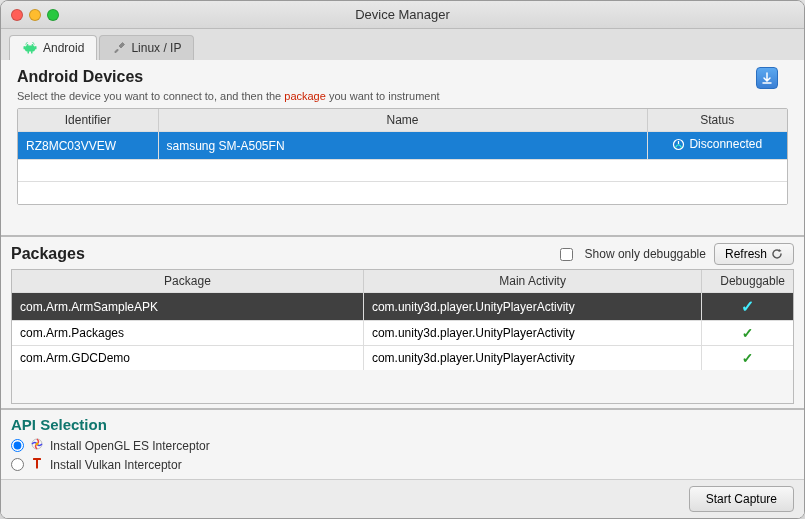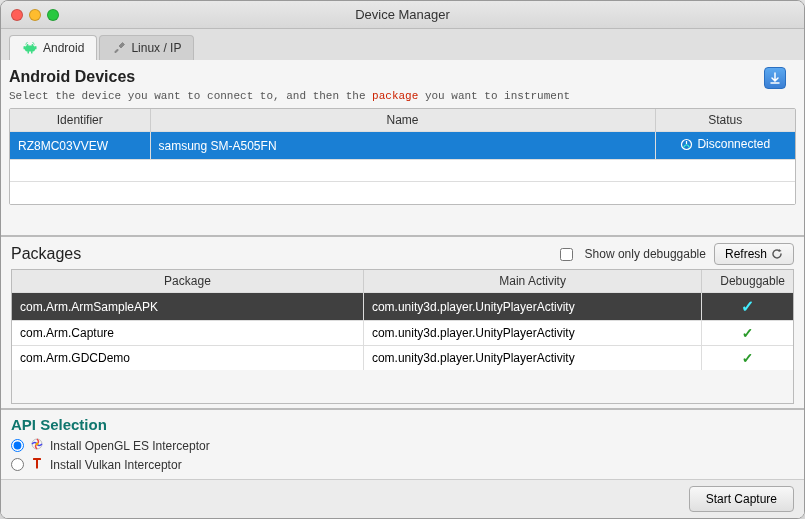--- a/index.html
+++ b/index.html
@@ -95,36 +95,35 @@
       background: #f5f5f5;
       border-color: #bbb;
       z-index: 1;
     }
 
     
     .section {
       flex: 1;
       display: flex;
       flex-direction: column;
-      padding: 8px 8px 6px;
+      padding: 8px 16px 6px;
       overflow: hidden;
     }
 
     .section-header {
       font-size: 16px;
       font-weight: bold;
       color: #222;
       margin-bottom: 2px;
     }
 
     .section-desc {
       font-size: 11px;
       color: #555;
       margin-bottom: 6px;
-      font-family: Liberation Mono, monospace;
     }
 
     
     .table-container {
       border: 1px solid #bbb;
       border-radius: 2px;
       overflow: hidden;
       flex-shrink: 0;
     }
 
@@ -188,21 +187,21 @@
 
     .packages-header {
       display: flex;
       align-items: center;
       justify-content: space-between;
       margin-bottom: 4px;
     }
 
     .packages-title {
       font-size: 16px;
-      font-weight: normal;
+      font-weight: bold;
       color: #222;
     }
 
     .packages-controls {
       display: flex;
       align-items: center;
       gap: 8px;
     }
 
     .checkbox-label {
@@ -484,21 +483,21 @@
           </thead>
           <tbody>
             <tr class="selected">
               <td>com.Arm.ArmSampleAPK</td>
               <td>com.unity3d.player.UnityPlayerActivity</td>
               <td style="text-align:center">
                 <span class="check-green" style="color:#4ef; font-size:16px">✓</span>
               </td>
             </tr>
             <tr>
-              <td>com.Arm.Capture</td>
+              <td>com.Arm.Packages</td>
               <td>com.unity3d.player.UnityPlayerActivity</td>
               <td style="text-align:center">
                 <span class="check-green">✓</span>
               </td>
             </tr>
             <tr>
               <td>com.Arm.GDCDemo</td>
               <td>com.unity3d.player.UnityPlayerActivity</td>
               <td style="text-align:center">
                 <span class="check-green">✓</span>

